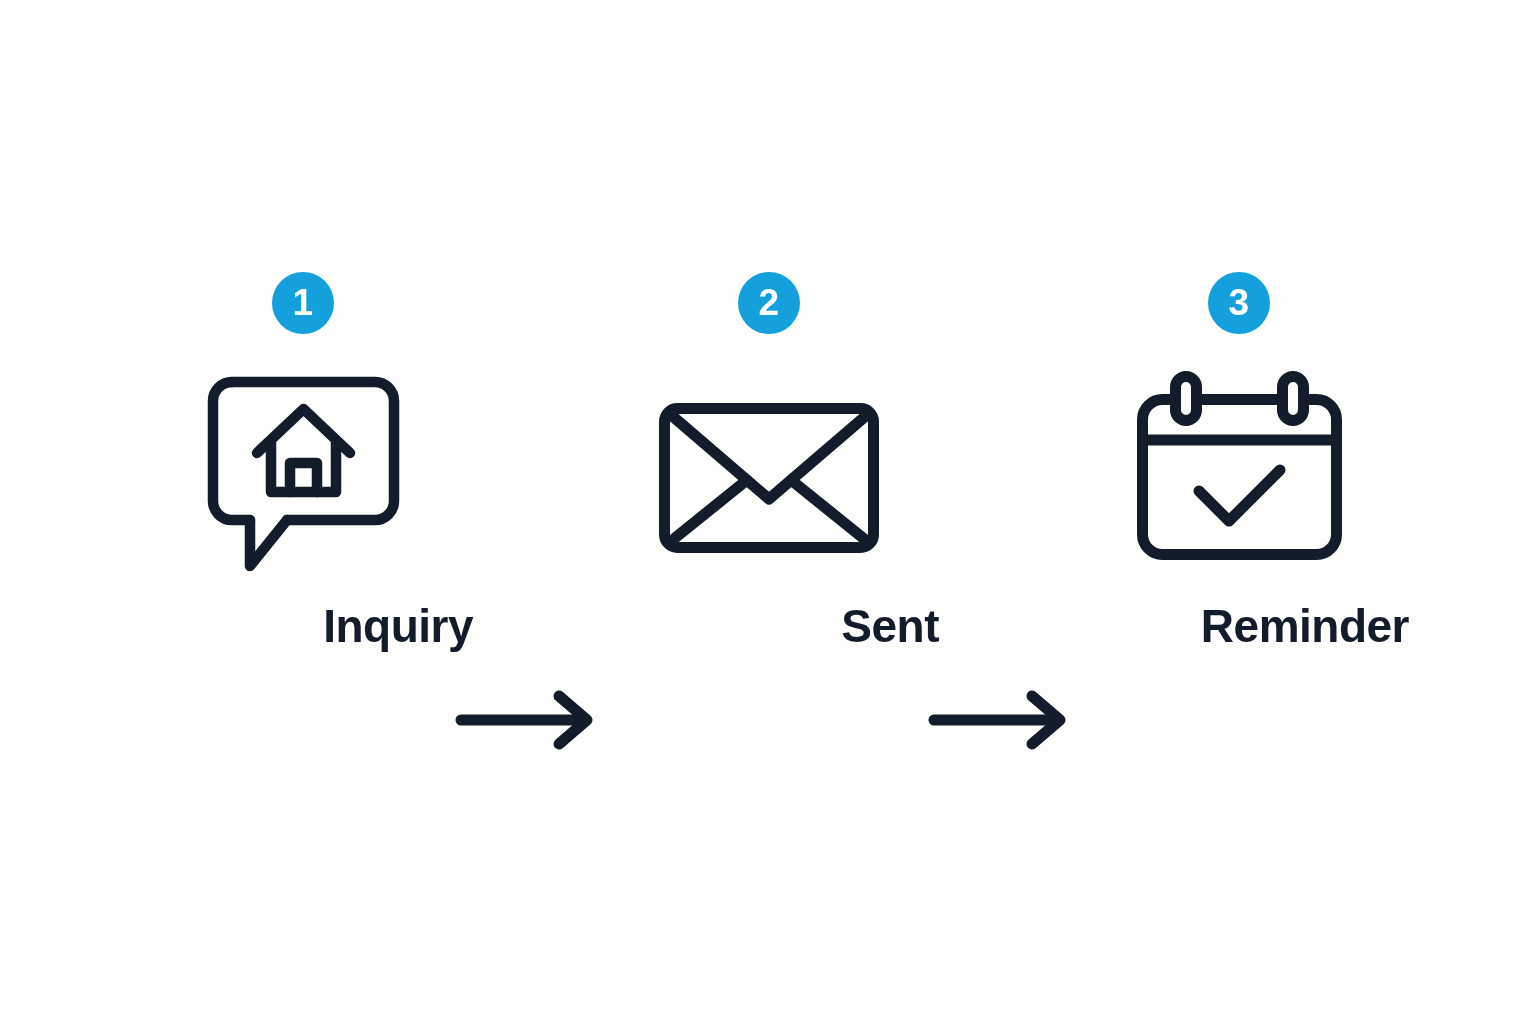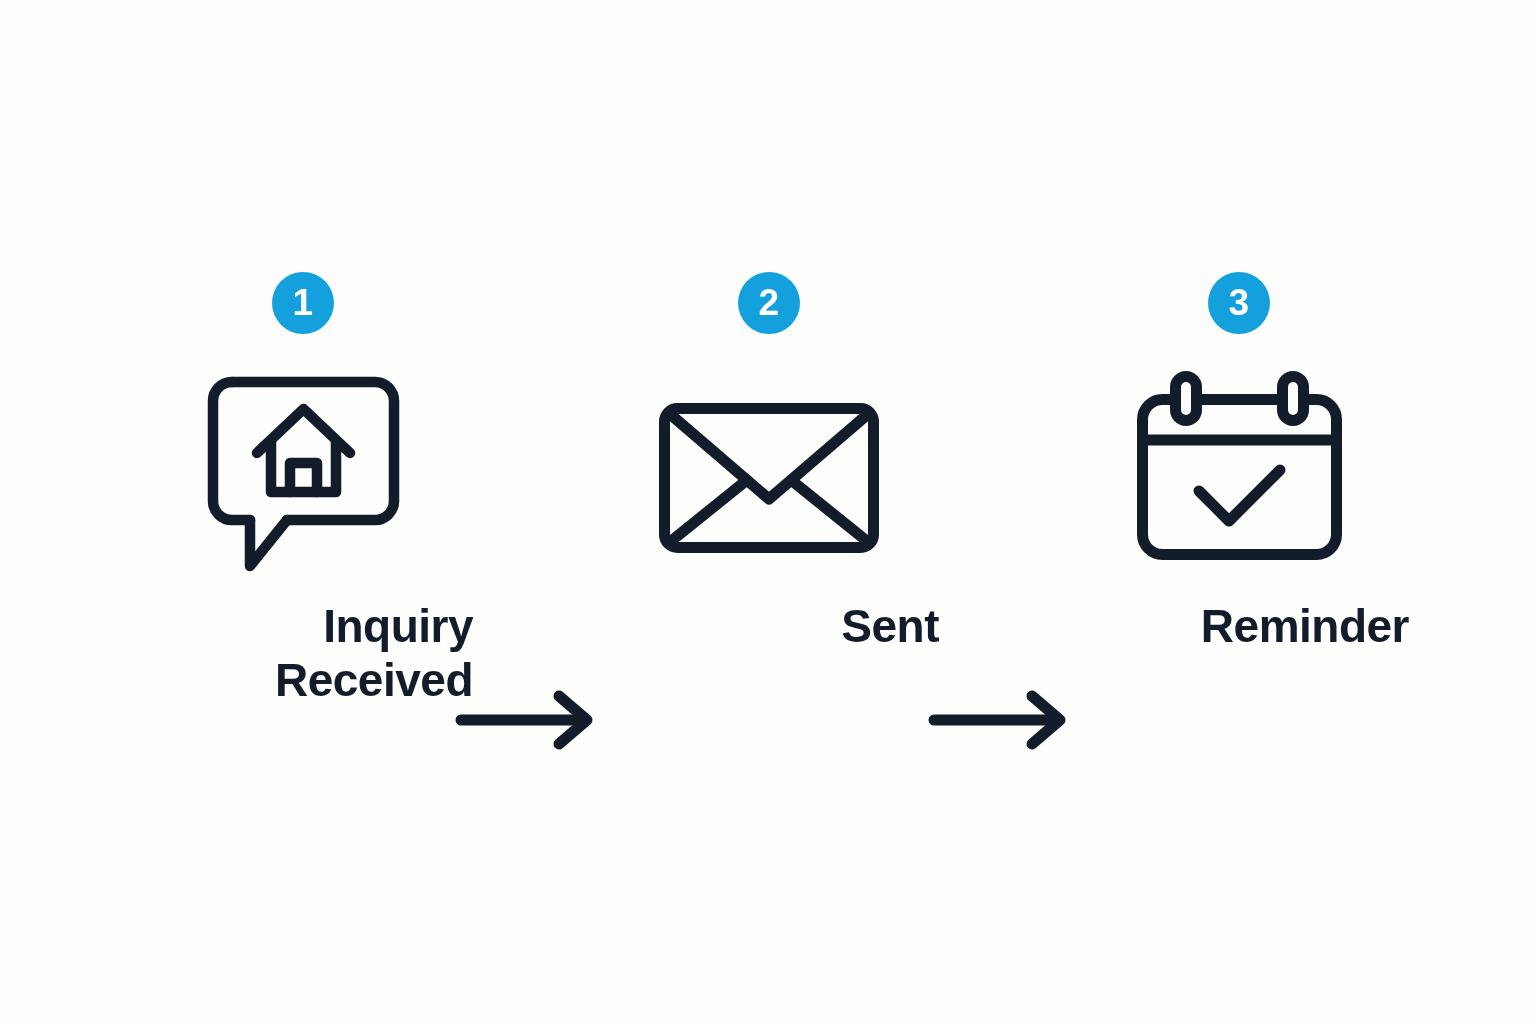--- a/index.html
+++ b/index.html
@@ -124,21 +124,20 @@
           <path d="M56 83 L102.5 39 L149 83" stroke="#131c2b" stroke-width="10.5" stroke-linecap="round" stroke-linejoin="round"></path>
 
           <path d="M70 72 V122 H135 V72" stroke="#131c2b" stroke-width="10.5" stroke-linecap="round" stroke-linejoin="round"></path>
 
           <path d="M89 122 V93 H116 V122" stroke="#131c2b" stroke-width="10.5" stroke-linecap="round" stroke-linejoin="round"></path>
         </svg>
       </div>
 
       <div class="caption">
         <span class="ln">Inquiry</span>
-        <span class="ln">Received</span>
       </div>
     </div>
 
     <div class="step step-2">
 
       <div class="badge">
         <span>2</span>
       </div>
 
       <div class="icon-box env">

